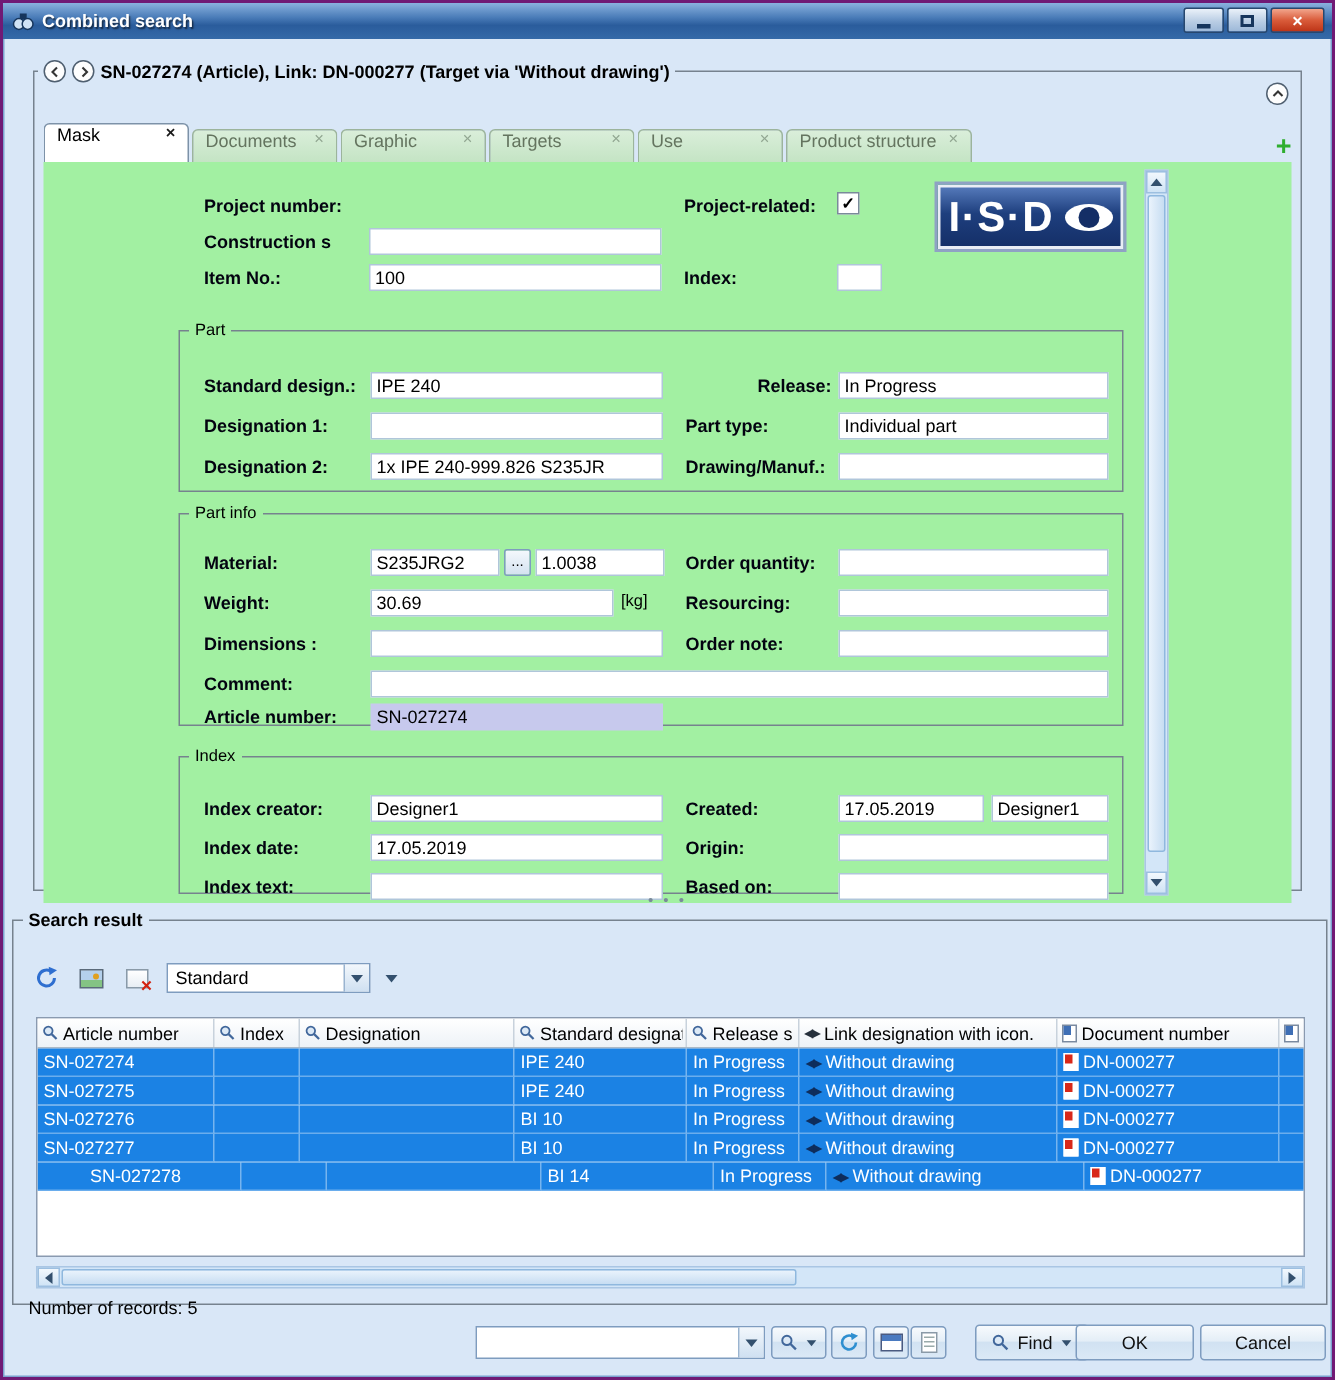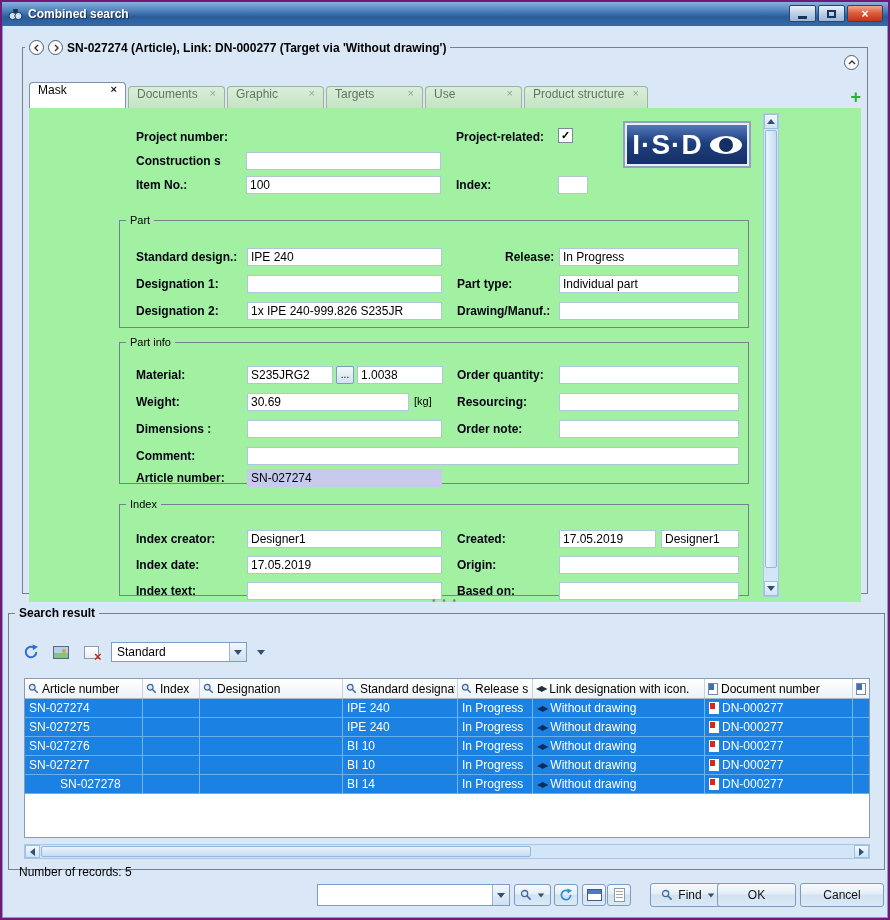--- a/index.html
+++ b/index.html
@@ -523,21 +523,21 @@
             </div>
             <div class="tcell" style="width: 148px;">
               <span class="rowdoc-ico"></span>
               <span class="celltext">DN-000277</span>
             </div>
             <div class="tcell" style="width: 40px;">
               <span class="celltext"></span>
             </div>
           </div>
           <div class="trow">
-            <div class="tcell" style="width: 118px; padding-left: 35px;">
+            <div class="tcell" style="width: 136px; padding-left: 35px;">
               <span class="celltext">SN-027278</span>
             </div>
             <div class="tcell" style="width: 57px;">
               <span class="celltext"></span>
             </div>
             <div class="tcell" style="width: 143px;">
               <span class="celltext"></span>
             </div>
             <div class="tcell" style="width: 115px;">
               <span class="celltext">BI 14</span>

